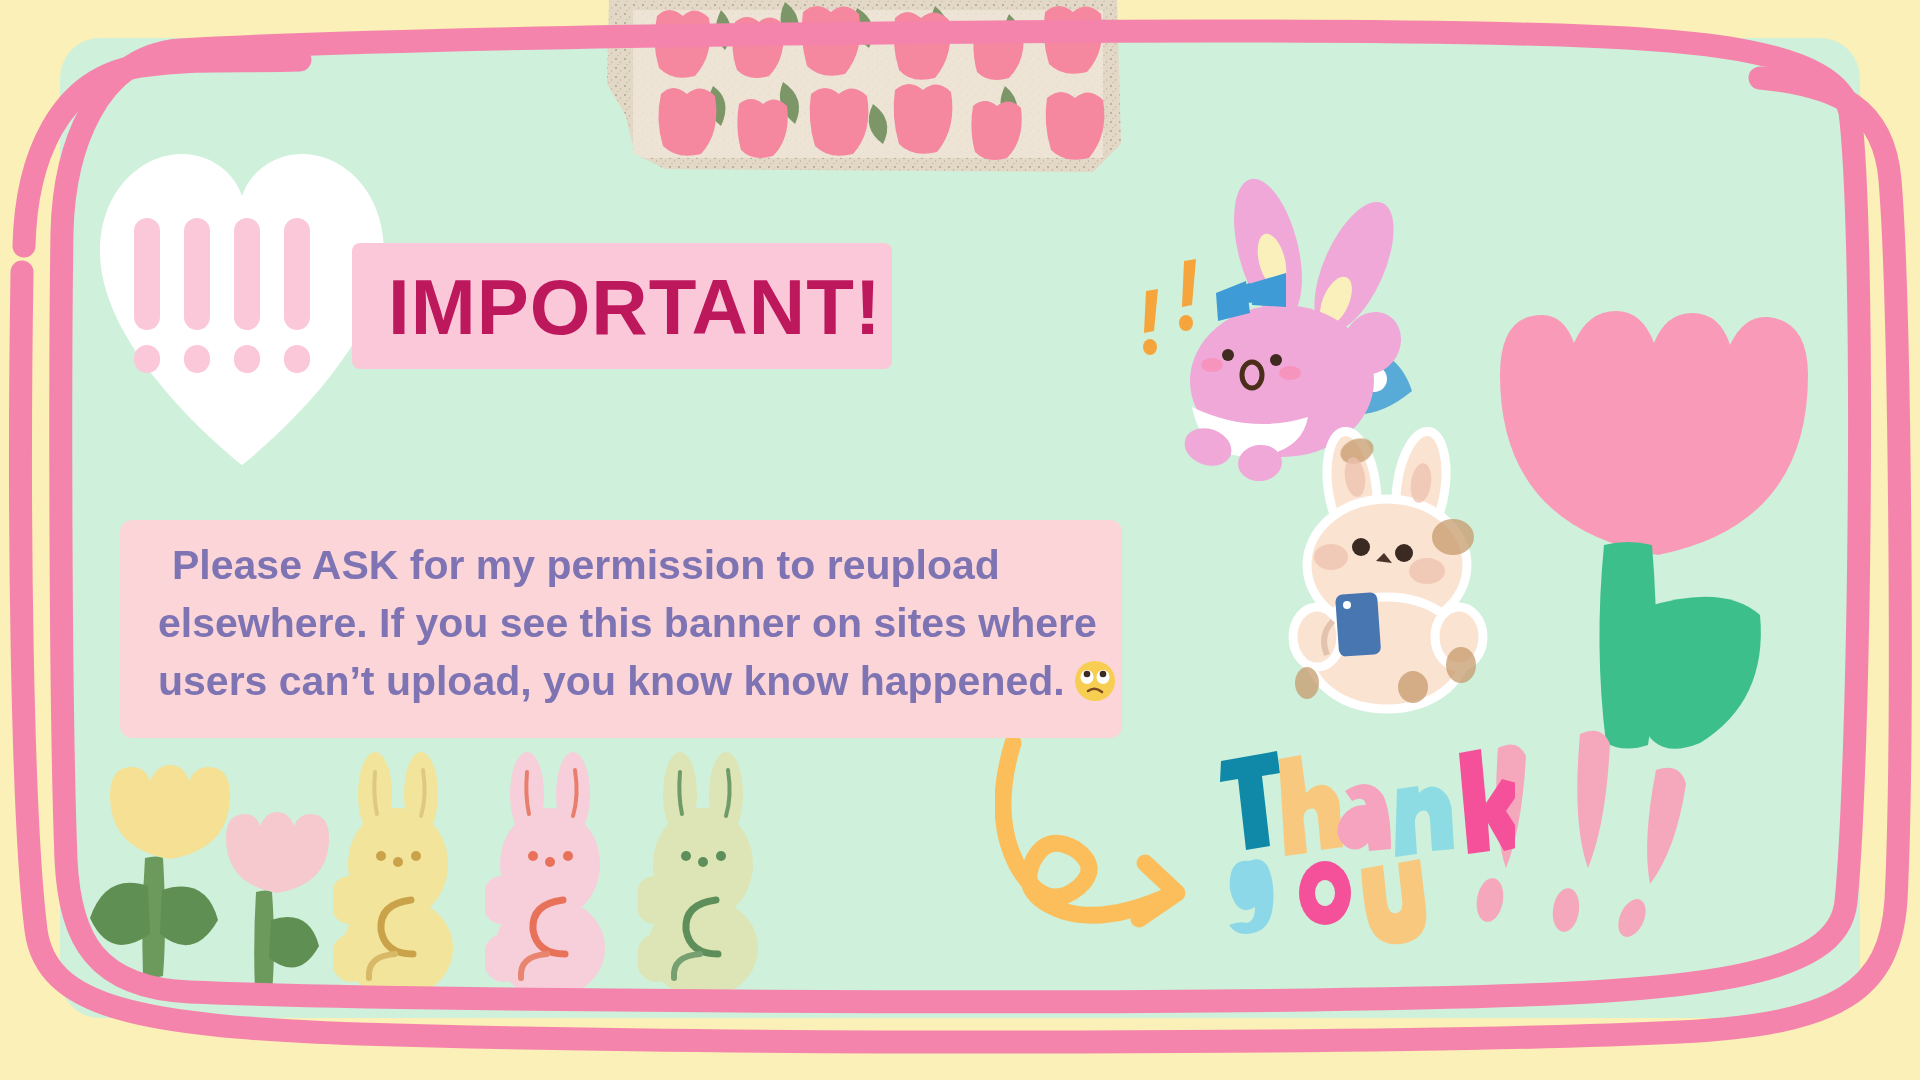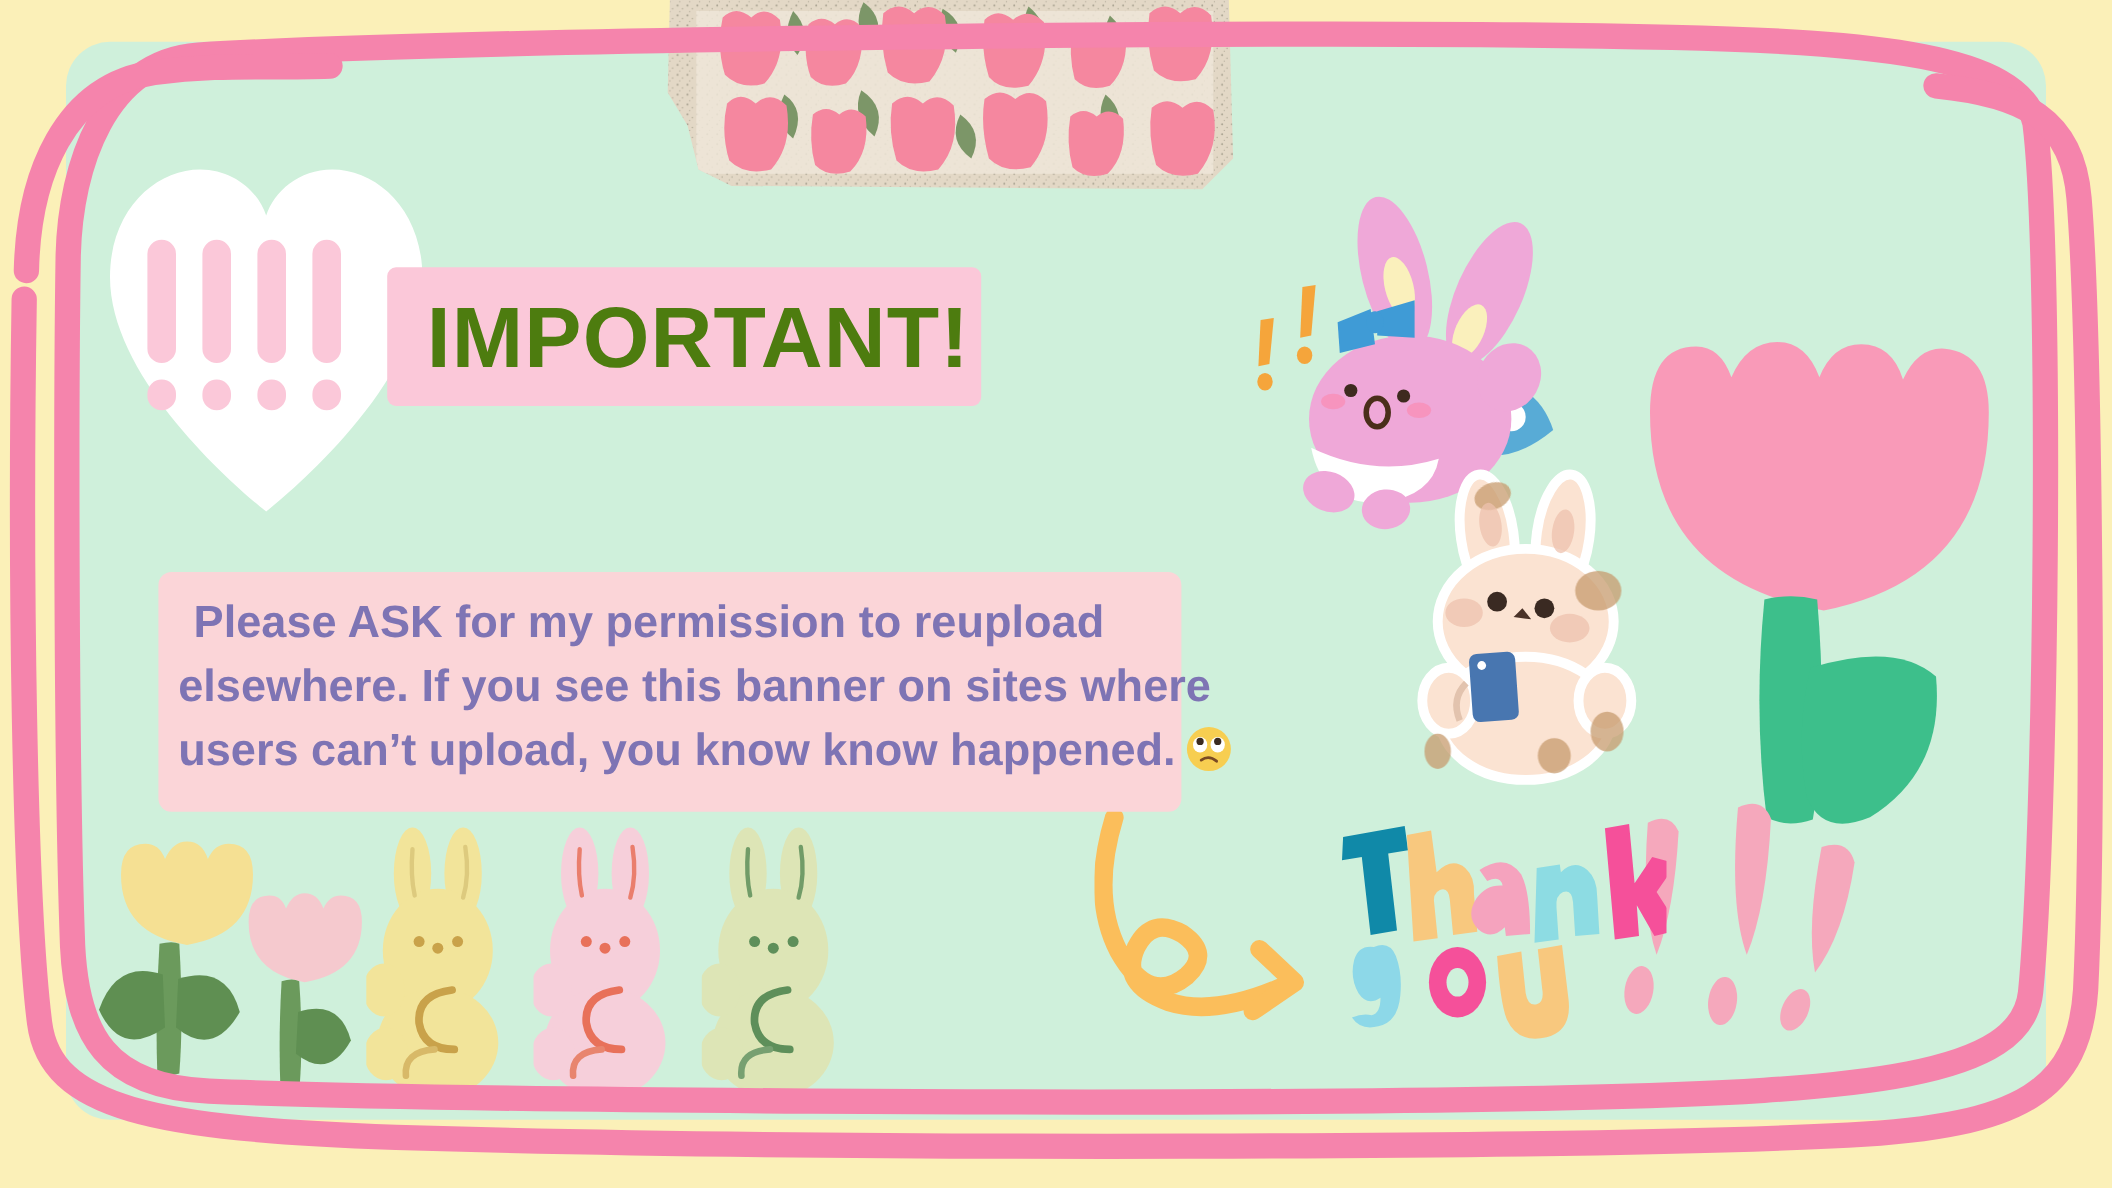--- a/index.html
+++ b/index.html
@@ -61,37 +61,36 @@
   }
   .important-text {
     position: absolute;
     left: 388px;
     top: 252px;
     width: 520px;
     height: 110px;
     line-height: 110px;
     font-size: 78px;
     font-weight: bold;
-    color: #4d7c0f;
+    color: #be185d;
     letter-spacing: 1px;
     font-family: "Liberation Sans", sans-serif;
     white-space: nowrap;
   }
 
   
   .body-band {
     position: absolute;
     left: 120px;
     top: 520px;
-    width: 930px;
-    padding: 16px 26px 20px 18px;
+    width: 1002px;
+    padding: 16px 26px 20px 38px;
     background: #FBD5D8;
     border-radius: 12px;
     box-sizing: border-box;
-    margin-left: 24px;
   }
   .body-line {
     font-size: 41px;
     font-weight: bold;
     color: #7E74B4;
     line-height: 58px;
     white-space: nowrap;
     font-family: "Liberation Sans", sans-serif;
   }
   .body-line.l1 { text-indent: 14px; }

